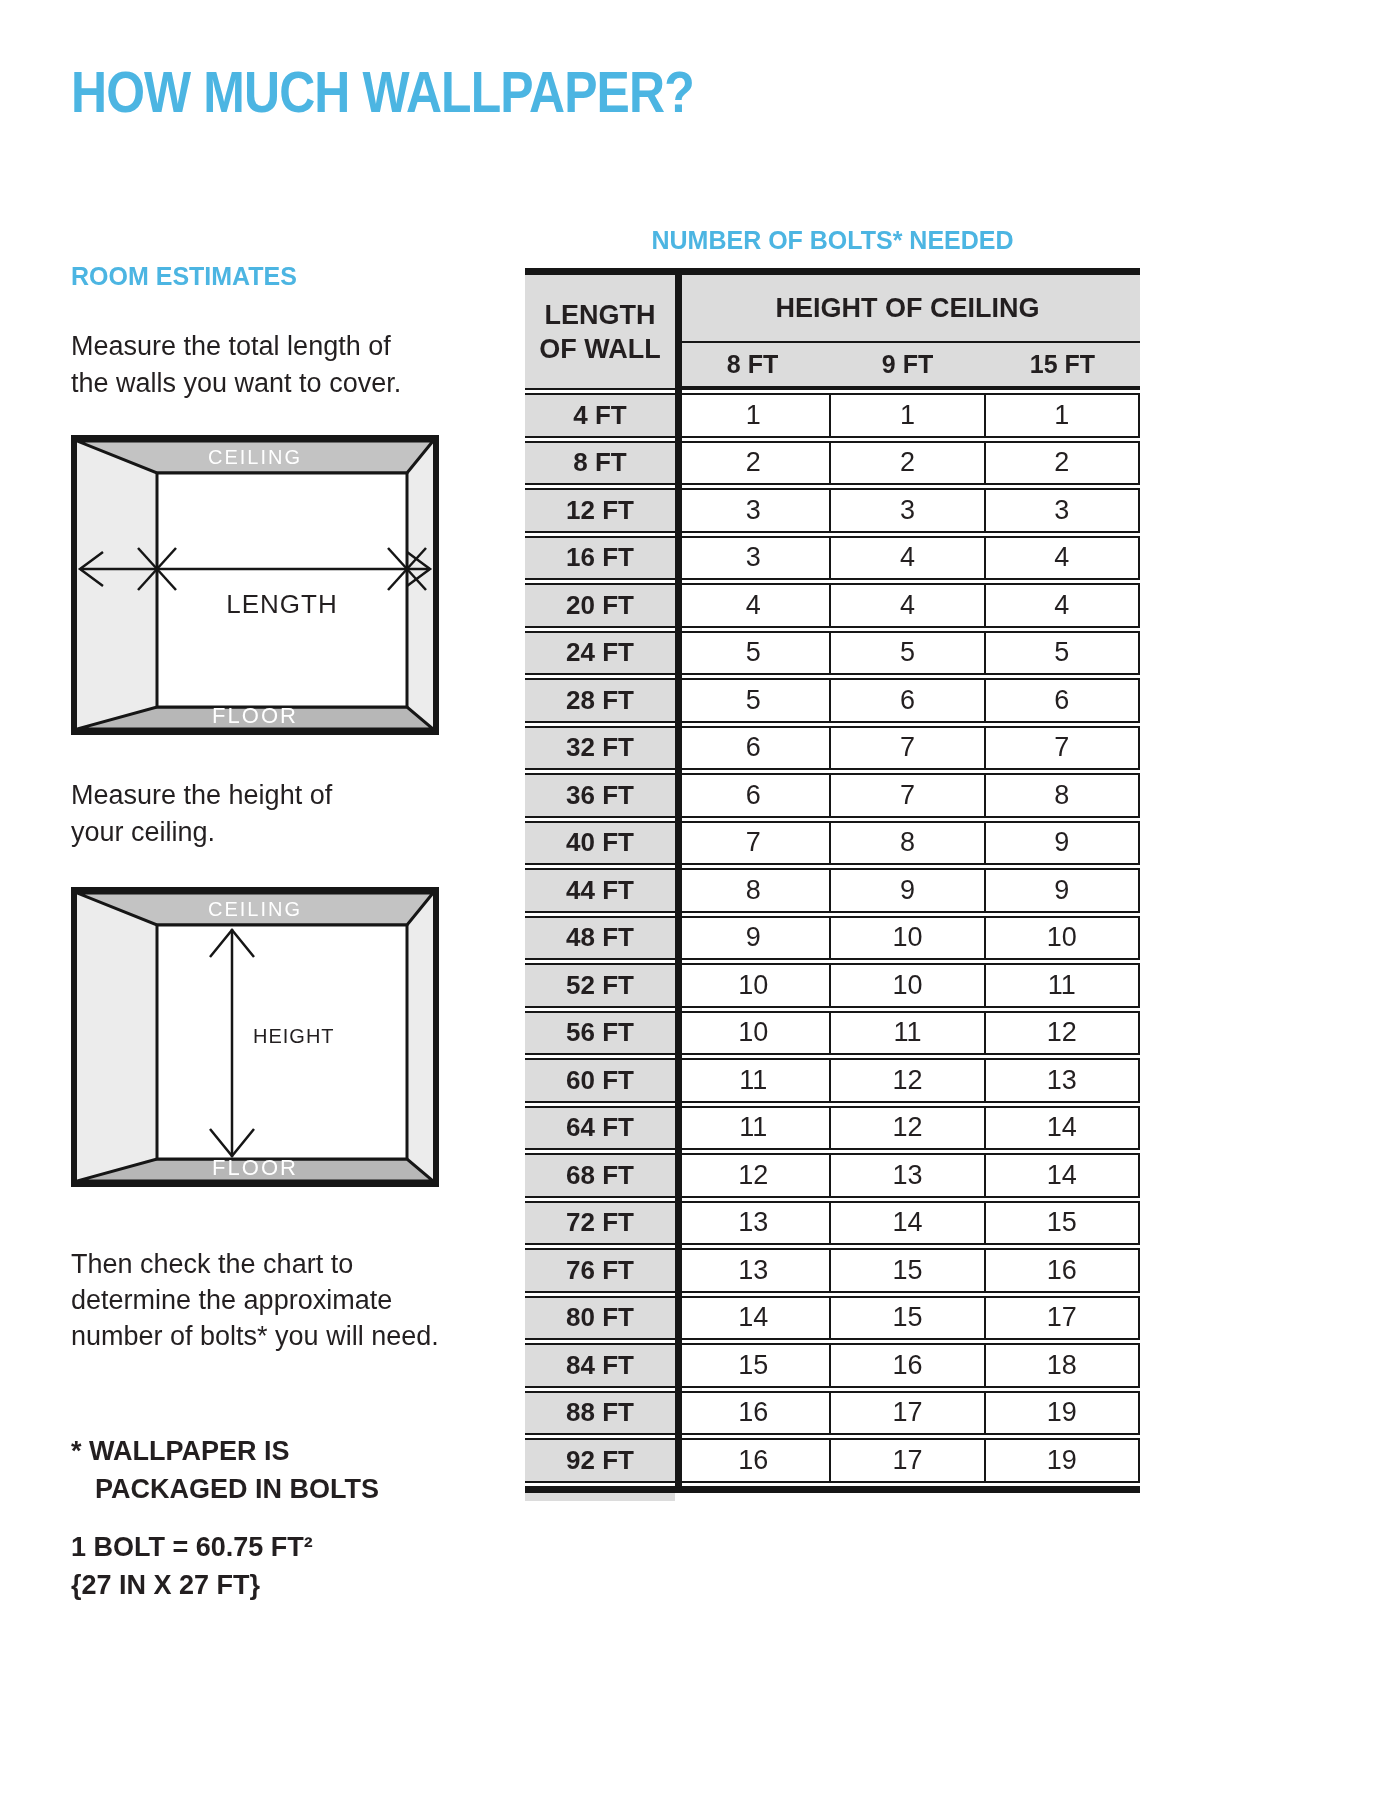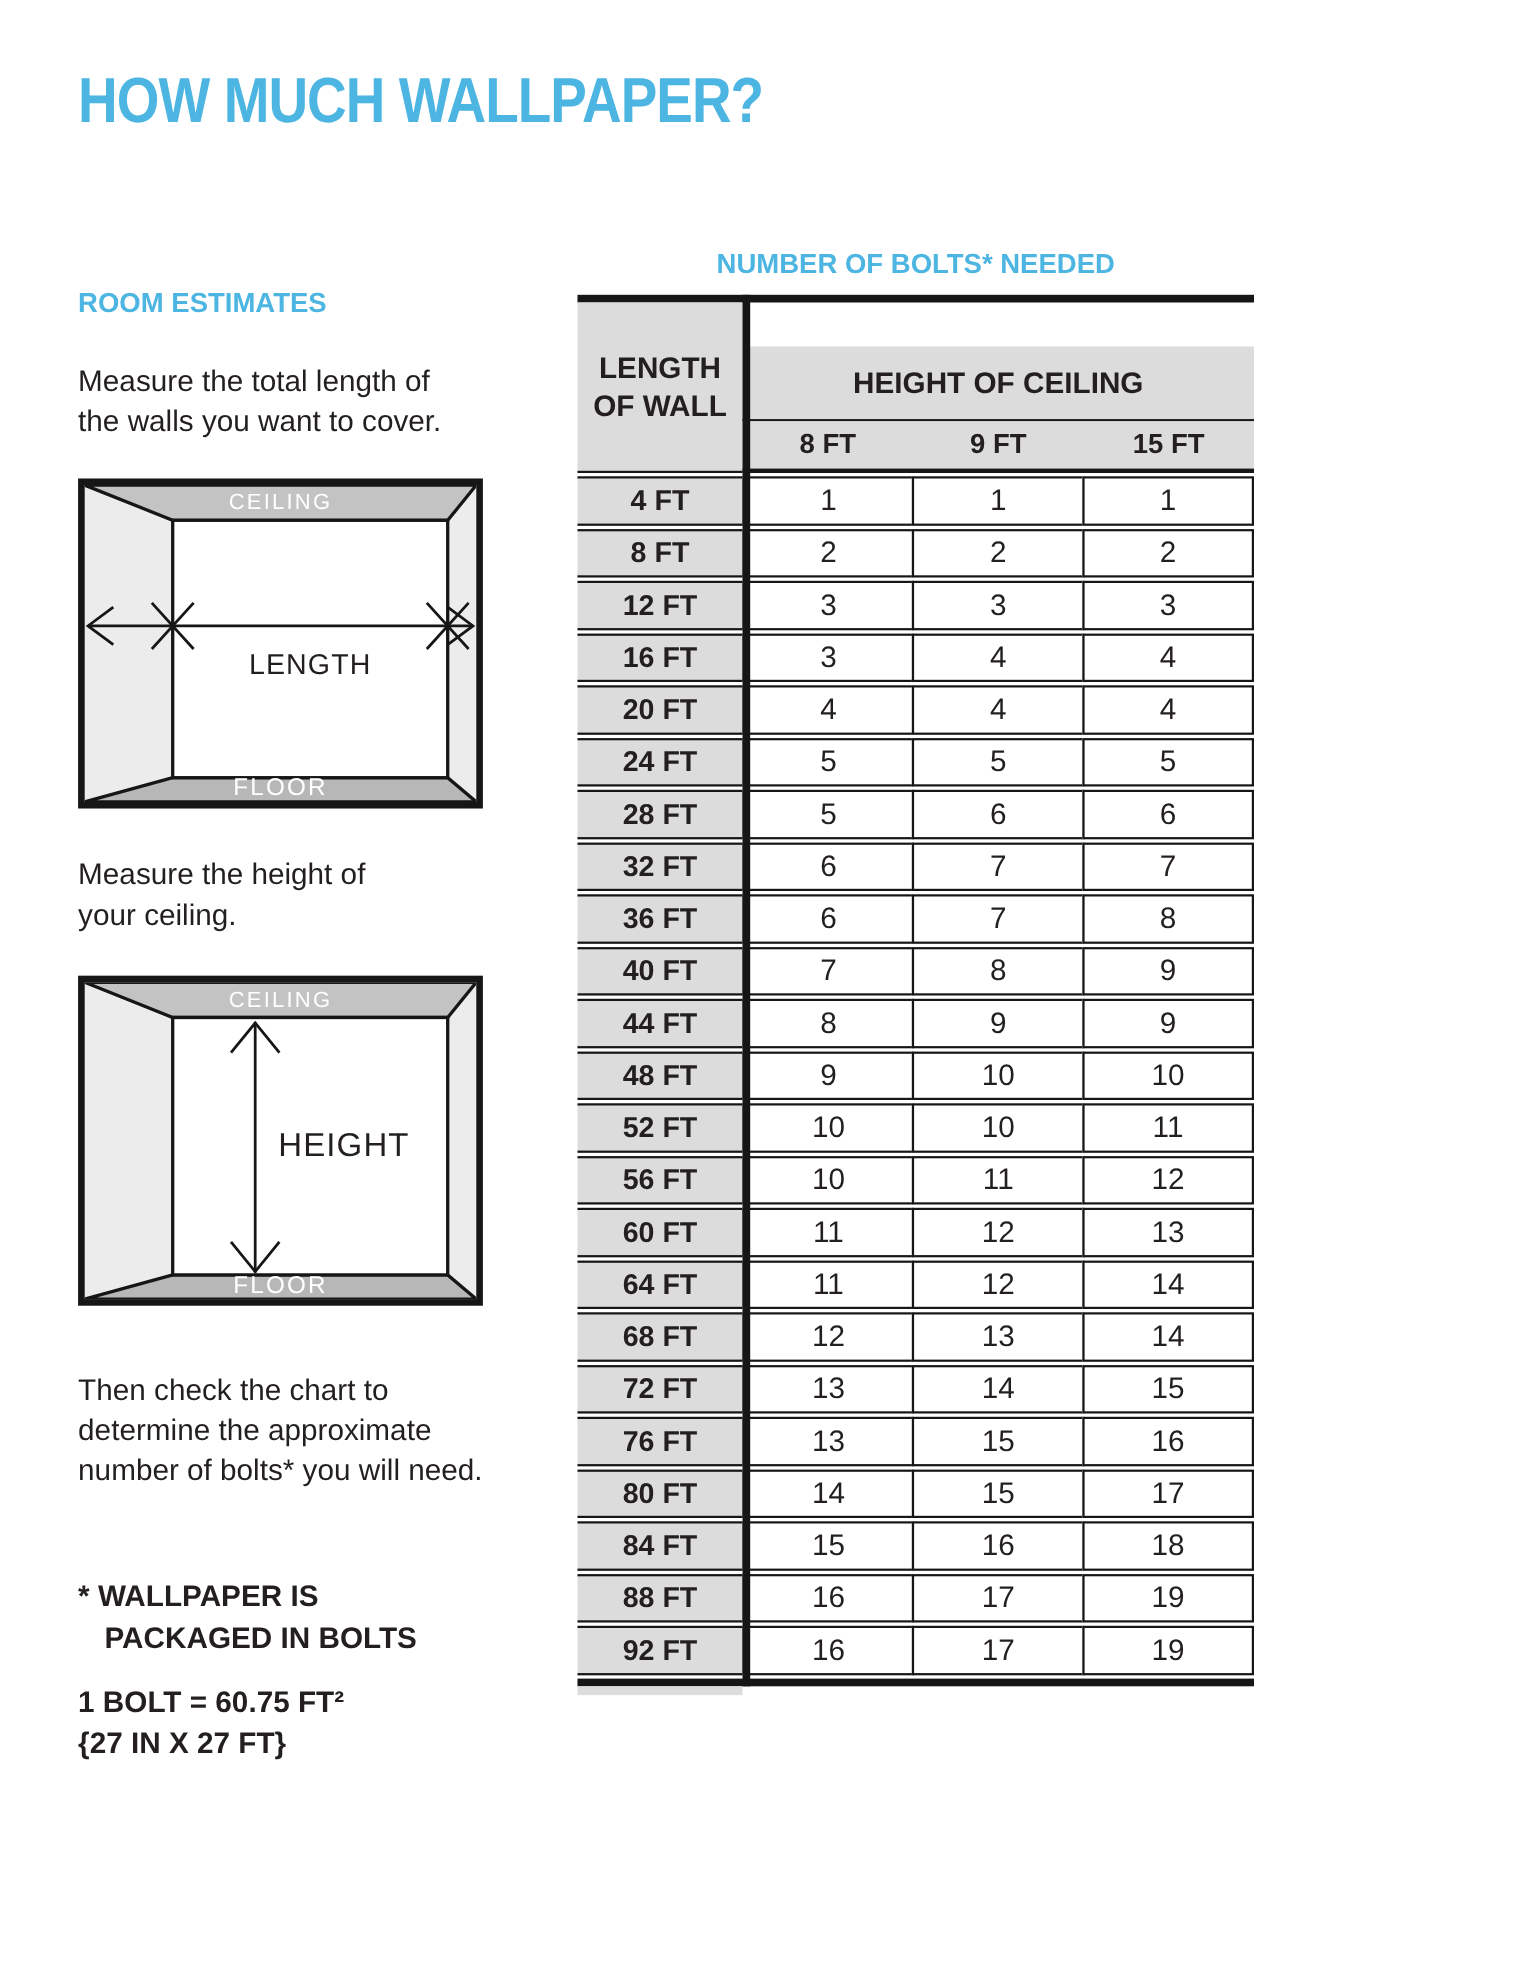--- a/index.html
+++ b/index.html
@@ -33,41 +33,41 @@
     left:71px; width:368px; height:300px;
     border:6px solid #161616; box-sizing:border-box; background:#ececec;
   }
   .diagram.d1 { top:435px; }
   .diagram.d2 { top:887px; }
   .diagram svg { position:absolute; left:0; top:0; display:block; }
   .d-label { position:absolute; letter-spacing:2px; }
   .d-ceiling { top:2px; left:0; width:100%; text-align:center; color:#fff; font-size:20px; line-height:28px; }
   .d-floor  { top:263px; left:0; width:100%; text-align:center; color:#fff; font-size:22px; line-height:24px; }
   .d-length { top:148px; left:80px; width:250px; text-align:center; font-size:26px; letter-spacing:1px; color:#231f20; }
-  .d-height { top:132px; left:176px; font-size:30px; letter-spacing:1px; color:#231f20; }
+  .d-height { top:132px; left:176px; font-size:20px; letter-spacing:1px; color:#231f20; }
 
   
   .table-heading {
     left:525px; top:226px; width:615px; text-align:center;
     font-size:25px; font-weight:bold;
   }
   .t-wrap { left:525px; top:268px; width:615px; }
   .t-topborder, .t-bottomborder { height:7px; background:#161616; }
   .t-bottomborder { margin-top:3px; }
   .t-header { display:flex; }
   .t-left-header {
     width:150px; background:#dcdcdc; border-bottom:2px solid #161616;
     display:flex; flex-direction:column; justify-content:center; align-items:center;
     font-size:27px; font-weight:bold; line-height:34px;
   }
   .t-right-header { flex:1; display:flex; flex-direction:column; }
   .t-group {
     height:68px; background:#dcdcdc; border-bottom:2px solid #161616;
     display:flex; align-items:center; justify-content:center;
-    font-size:27px; font-weight:bold; box-sizing:border-box;margin-top:40px;
+    font-size:27px; font-weight:bold; box-sizing:border-box;
   }
   .t-sub {
     height:47px; background:#dcdcdc; border-bottom:4px solid #161616;
     display:flex; box-sizing:border-box;
   }
   .t-sub div { flex:1; display:flex; align-items:center; justify-content:center; font-size:25px; font-weight:bold; }
   .t-row { display:flex; margin-top:3px; height:44.5px; }
   .t-rowlabel {
     width:150px; background:#dcdcdc;
     border-top:2px solid #161616; border-bottom:2px solid #161616; box-sizing:border-box;

